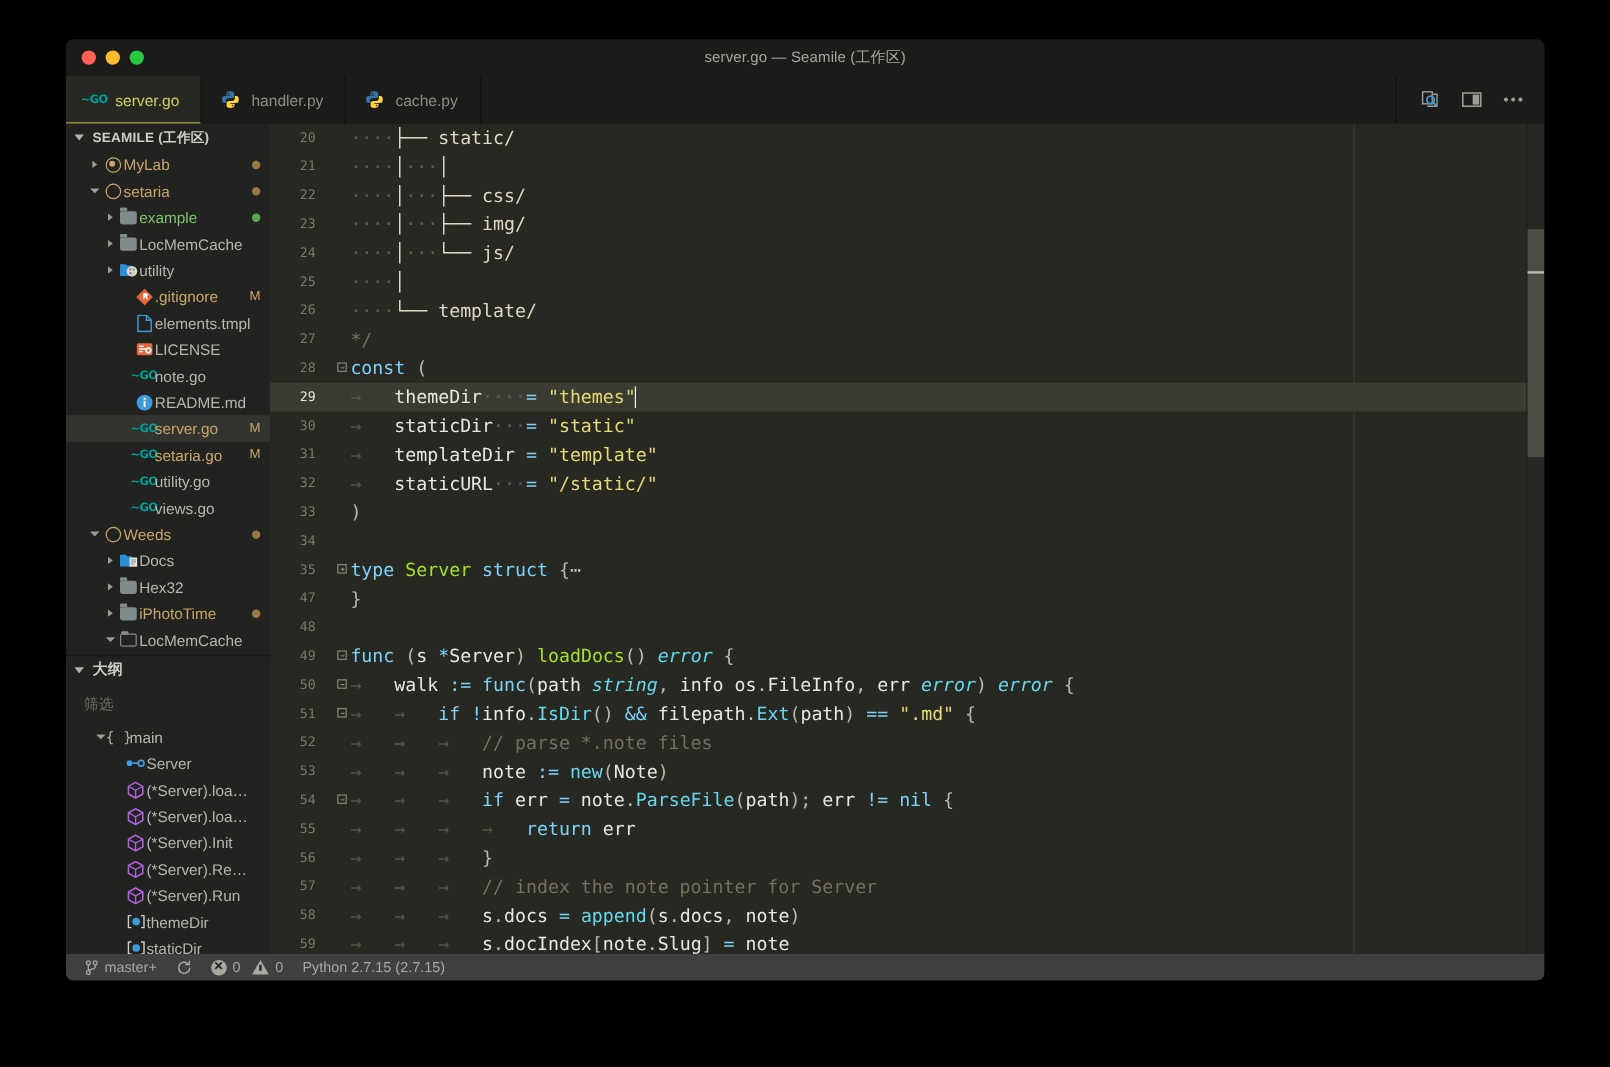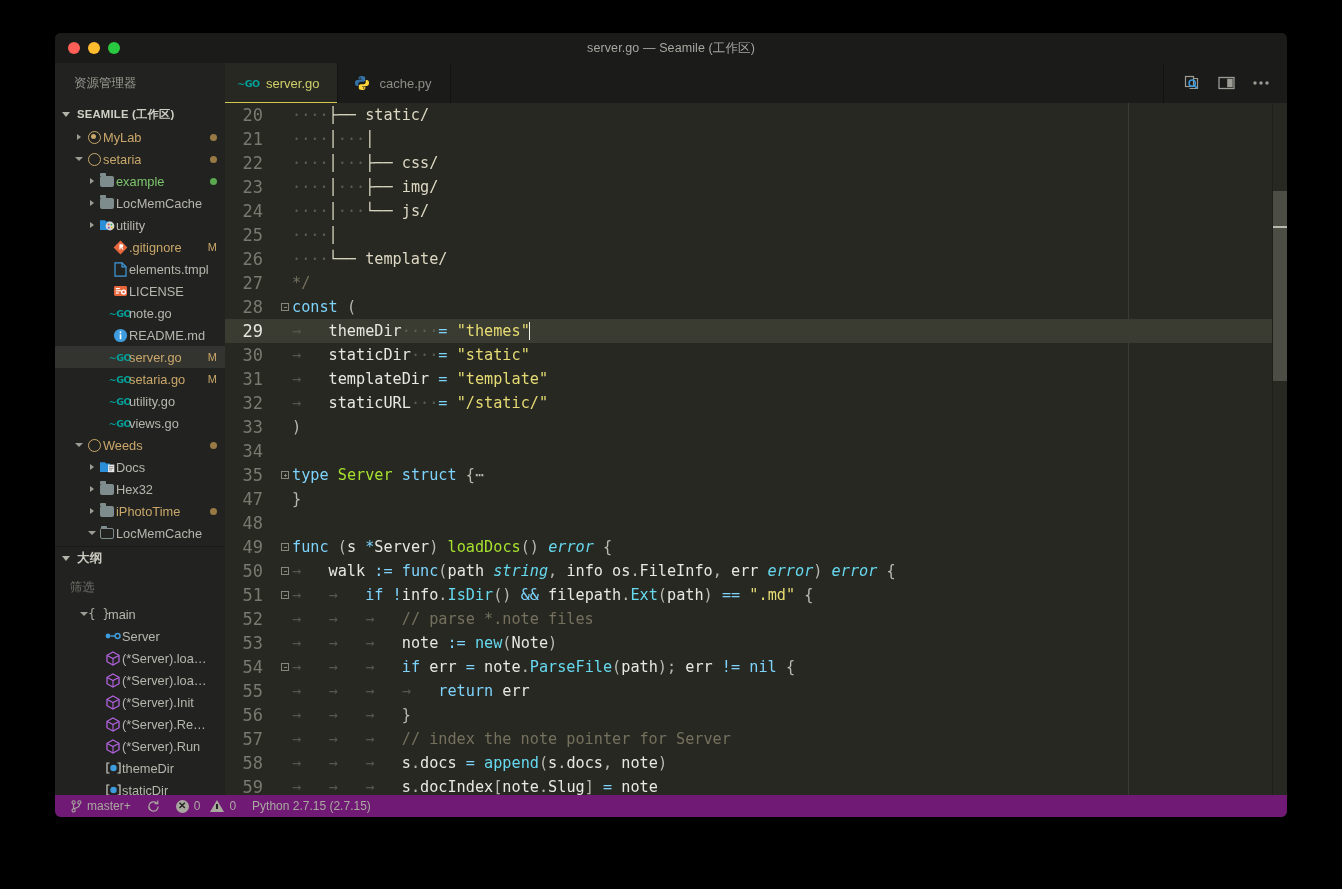--- a/index.html
+++ b/index.html
@@ -158,21 +158,21 @@
     font-family:"DejaVu Sans Mono", monospace;
     font-size:15.2px; line-height:24px;
     white-space:pre;
   }
   .ln {
     position:relative; height:24px; display:flex; align-items:center;
   }
   .ln.current { background:#3b3c31; }
   .ln .num {
     width:53px; flex:0 0 53px; text-align:right; padding-right:15px;
-    color:#78796f; font-size:17px; user-select:none;
+    color:#78796f; font-size:11px; user-select:none;
   }
   .ln.current .num { color:#e6e6df; }
   .ln .fold {
     width:14px; flex:0 0 14px; text-align:center; color:#7b7c72;
     font-size:10px; user-select:none; line-height:1;
   }
   .ln .txt { flex:1; overflow:hidden; }
 
   .fbox { display:inline-block; width:8px; height:8px; border:1px solid #85867c; position:relative; vertical-align:middle; }
   .fbox::before{ content:""; position:absolute; left:1.5px; top:3px; width:3px; height:1px; background:#85867c;}
@@ -203,21 +203,21 @@
     position:absolute; right:0; width:14px; background:#4c4d45;
   }
   .ed-thumb-line {
     position:absolute; right:0; width:14px; height:2px; background:#b9b9ae;
   }
   .overview-sep { position:absolute; right:14px; top:0; bottom:0; width:1px; background:#1e1f1b; }
 
   
   .statusbar {
     position:absolute; left:0; right:0; bottom:0; height:22px;
-    background:#701a75;
+    background:#404040;
     display:flex; align-items:center;
     font-size:12px; color:#a9a89f;
   }
   .sb-left { display:flex; align-items:center; gap:0; padding-left:8px; }
   .sb-right { display:flex; align-items:center; margin-left:auto; padding-right:10px; }
   .sb-item { padding:0 8px; display:flex; align-items:center; gap:5px; height:22px; }
   .sb-item.cjk { font-family:"Liberation Sans", sans-serif; }
   .err-ic { display:inline-flex; align-items:center; justify-content:center;
             width:13px; height:13px; border-radius:50%; background:#a9a89f; color:#1f201d;
             font-size:10px; font-weight:bold; line-height:1; }
@@ -235,27 +235,35 @@
   <div class="titlebar">
     <div class="traffic">
       <div class="dot red"></div>
       <div class="dot yellow"></div>
       <div class="dot green"></div>
     </div>
     <div class="win-title">server.go — Seamile (工作区)</div>
   </div>
 
   <div class="tabbar">
-    <div class="sidebar-head">资源管理器</div>
     <div class="tabs" id="tabs-host">
         <div class="tab active">
           <span class="tab-icon">
             <span class="go-icon">~GO</span>
           </span>
           <span>server.go</span>
+        </div>
+        <div class="tab">
+          <span class="tab-icon">
+            <svg width="16" height="16" viewBox="0 0 16 16">
+              <path d="M7.9 1c-2 0-3.3.6-3.3 2v1.6h3.4v.5H3.3C1.9 5.1 1 6 1 8s.8 2.9 2.2 2.9h1.1V9.1c0-1.3 1-2.3 2.3-2.3h2.7c1.1 0 1.9-.8 1.9-1.9V3c0-1.2-.9-2-3.3-2zM6.2 2.3c.4 0 .7.3.7.7s-.3.7-.7.7-.7-.3-.7-.7.3-.7.7-.7z" fill="#3572A5"></path>
+              <path d="M8.1 15c2 0 3.3-.6 3.3-2v-1.6H8v-.5h4.7c1.4 0 2.3-.9 2.3-2.9s-.8-2.9-2.2-2.9h-1.1v1.8c0 1.3-1 2.3-2.3 2.3H6.7c-1.1 0-1.9.8-1.9 1.9V13c0 1.2.9 2 3.3 2zm1.7-1.3c-.4 0-.7-.3-.7-.7s.3-.7.7-.7.7.3.7.7-.3.7-.7.7z" fill="#FFD43B"></path>
+            </svg>
+          </span>
+          <span>handler.py</span>
         </div>
         <div class="tab">
           <span class="tab-icon">
             <svg width="16" height="16" viewBox="0 0 16 16">
               <path d="M7.9 1c-2 0-3.3.6-3.3 2v1.6h3.4v.5H3.3C1.9 5.1 1 6 1 8s.8 2.9 2.2 2.9h1.1V9.1c0-1.3 1-2.3 2.3-2.3h2.7c1.1 0 1.9-.8 1.9-1.9V3c0-1.2-.9-2-3.3-2zM6.2 2.3c.4 0 .7.3.7.7s-.3.7-.7.7-.7-.3-.7-.7.3-.7.7-.7z" fill="#3572A5"></path>
               <path d="M8.1 15c2 0 3.3-.6 3.3-2v-1.6H8v-.5h4.7c1.4 0 2.3-.9 2.3-2.9s-.8-2.9-2.2-2.9h-1.1v1.8c0 1.3-1 2.3-2.3 2.3H6.7c-1.1 0-1.9.8-1.9 1.9V13c0 1.2.9 2 3.3 2zm1.7-1.3c-.4 0-.7-.3-.7-.7s.3-.7.7-.7.7.3.7.7-.3.7-.7.7z" fill="#FFD43B"></path>
             </svg>
           </span>
           <span>cache.py</span>
         </div>

